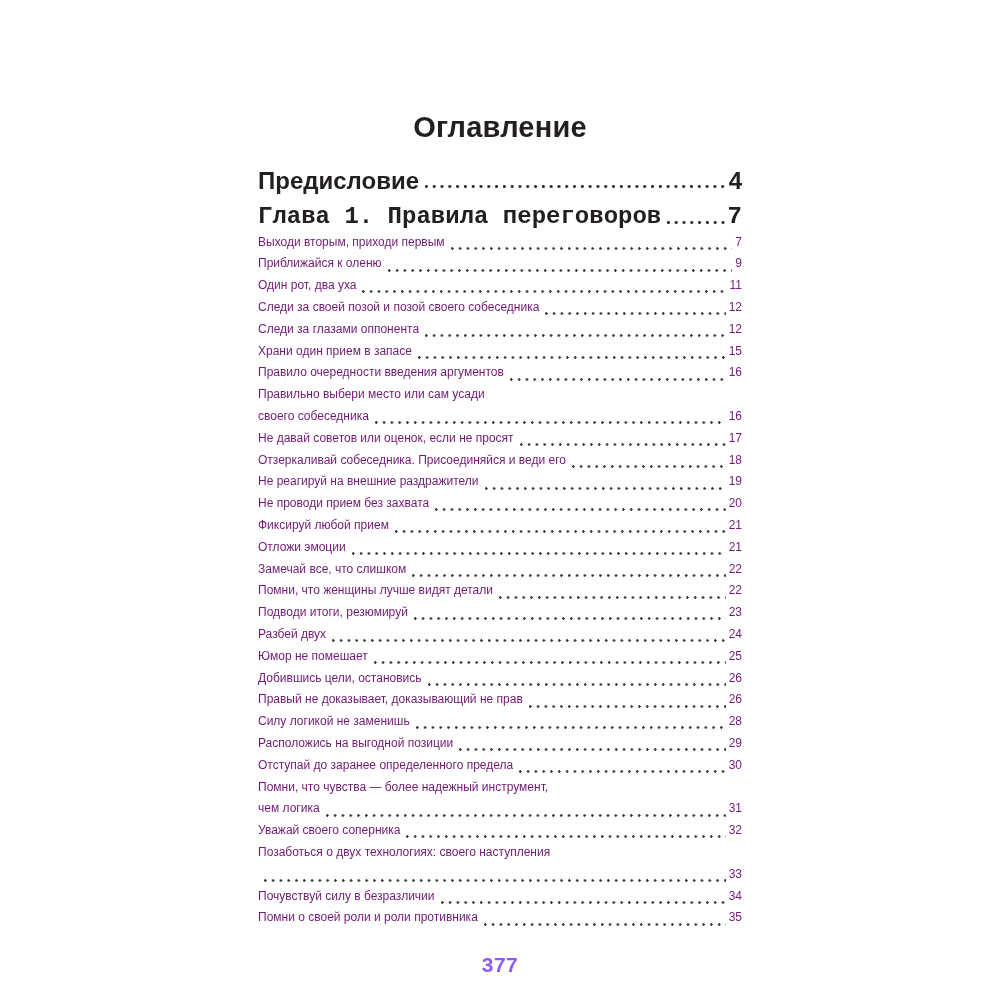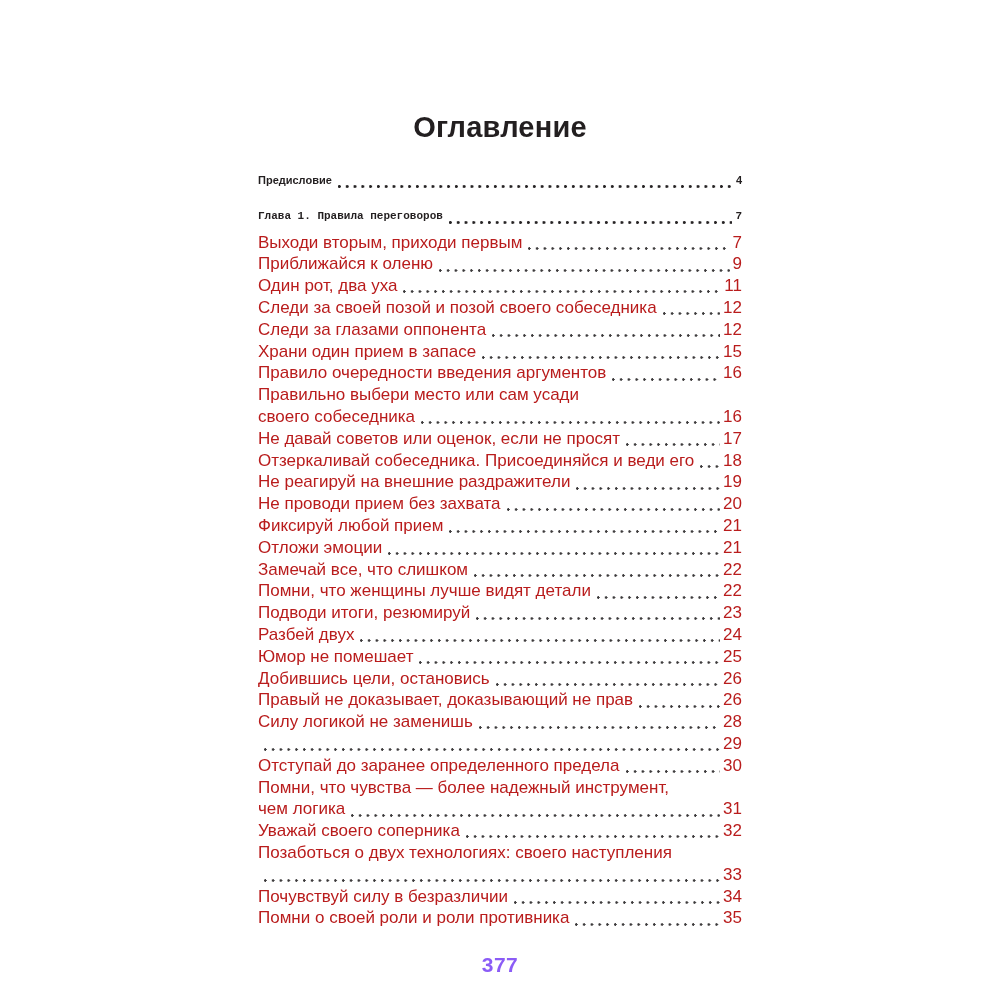--- a/index.html
+++ b/index.html
@@ -35,27 +35,27 @@
   .toc {
     position: absolute;
     top: 136px;
     left: 258px;
     width: 484px;
   }
   .toc-row {
     display: flex;
     align-items: baseline;
     line-height: 21.8px;
-    font-size: 17px;
-    color: #b91c1c;
+    font-size: 12px;
+    color: #701a75;
   }
   .toc-row.bold {
     font-weight: 700;
     color: #231f20;
-    font-size: 11px;
+    font-size: 24px;
   }
   .toc-row.gap-lg { margin-bottom: 14px; }
   .toc-row.gap-sm { margin-bottom: 4px; font-family: Liberation Mono, monospace; }
   .toc-text {
     white-space: pre;
   }
   .dots {
     flex: 1 1 auto;
     min-width: 10px;
     align-self: flex-end;
@@ -232,20 +232,21 @@
     <span class="toc-page">26</span>
   </div>
 
   <div class="toc-row">
     <span class="toc-text">Силу логикой не заменишь</span>
     <span class="dots"></span>
     <span class="toc-page">28</span>
   </div>
 
   <div class="toc-row">
+    <span class="toc-text">Расположись на выгодной позиции</span>
     <span class="dots"></span>
     <span class="toc-page">29</span>
   </div>
 
   <div class="toc-row">
     <span class="toc-text">Отступай до заранее определенного предела</span>
     <span class="dots"></span>
     <span class="toc-page">30</span>
   </div>
 

